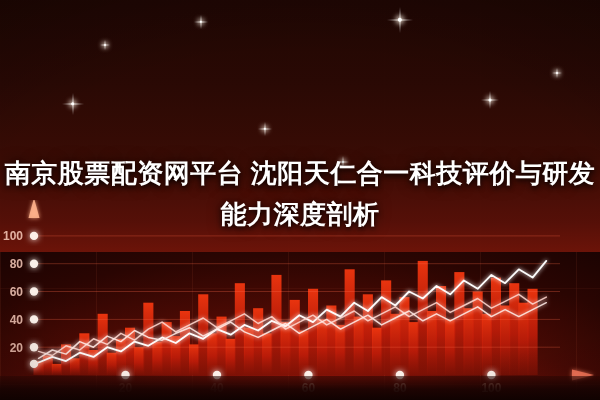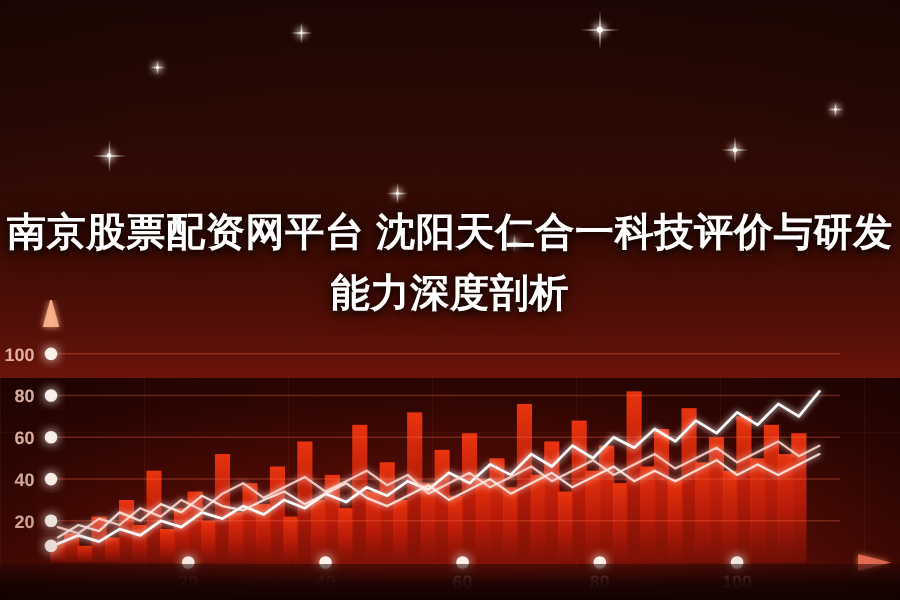--- a/index.html
+++ b/index.html
@@ -43,21 +43,21 @@
   .spark u{
     position:absolute;left:50%;top:50%;width:4px;height:4px;border-radius:50%;
     background:#fff;transform:translate(-50%,-50%);
     box-shadow:0 0 5px 2px rgba(255,245,230,.85);
   }
   
   .chart{position:absolute;left:0;top:200px;width:600px;height:200px;}
   .chart svg{display:block;}
   
   .title{
-    position:absolute;left:0;top:134px;width:600px;
+    position:absolute;left:0;top:153px;width:600px;
     text-align:center;color:#fff;
     font-size:26px;line-height:41px;font-weight:700;
     letter-spacing:.5px;
     text-shadow:0 2px 5px rgba(0,0,0,.85), 0 0 14px rgba(0,0,0,.6);
     white-space:pre-line;
   }
 </style>
 </head>
 <body>
 

